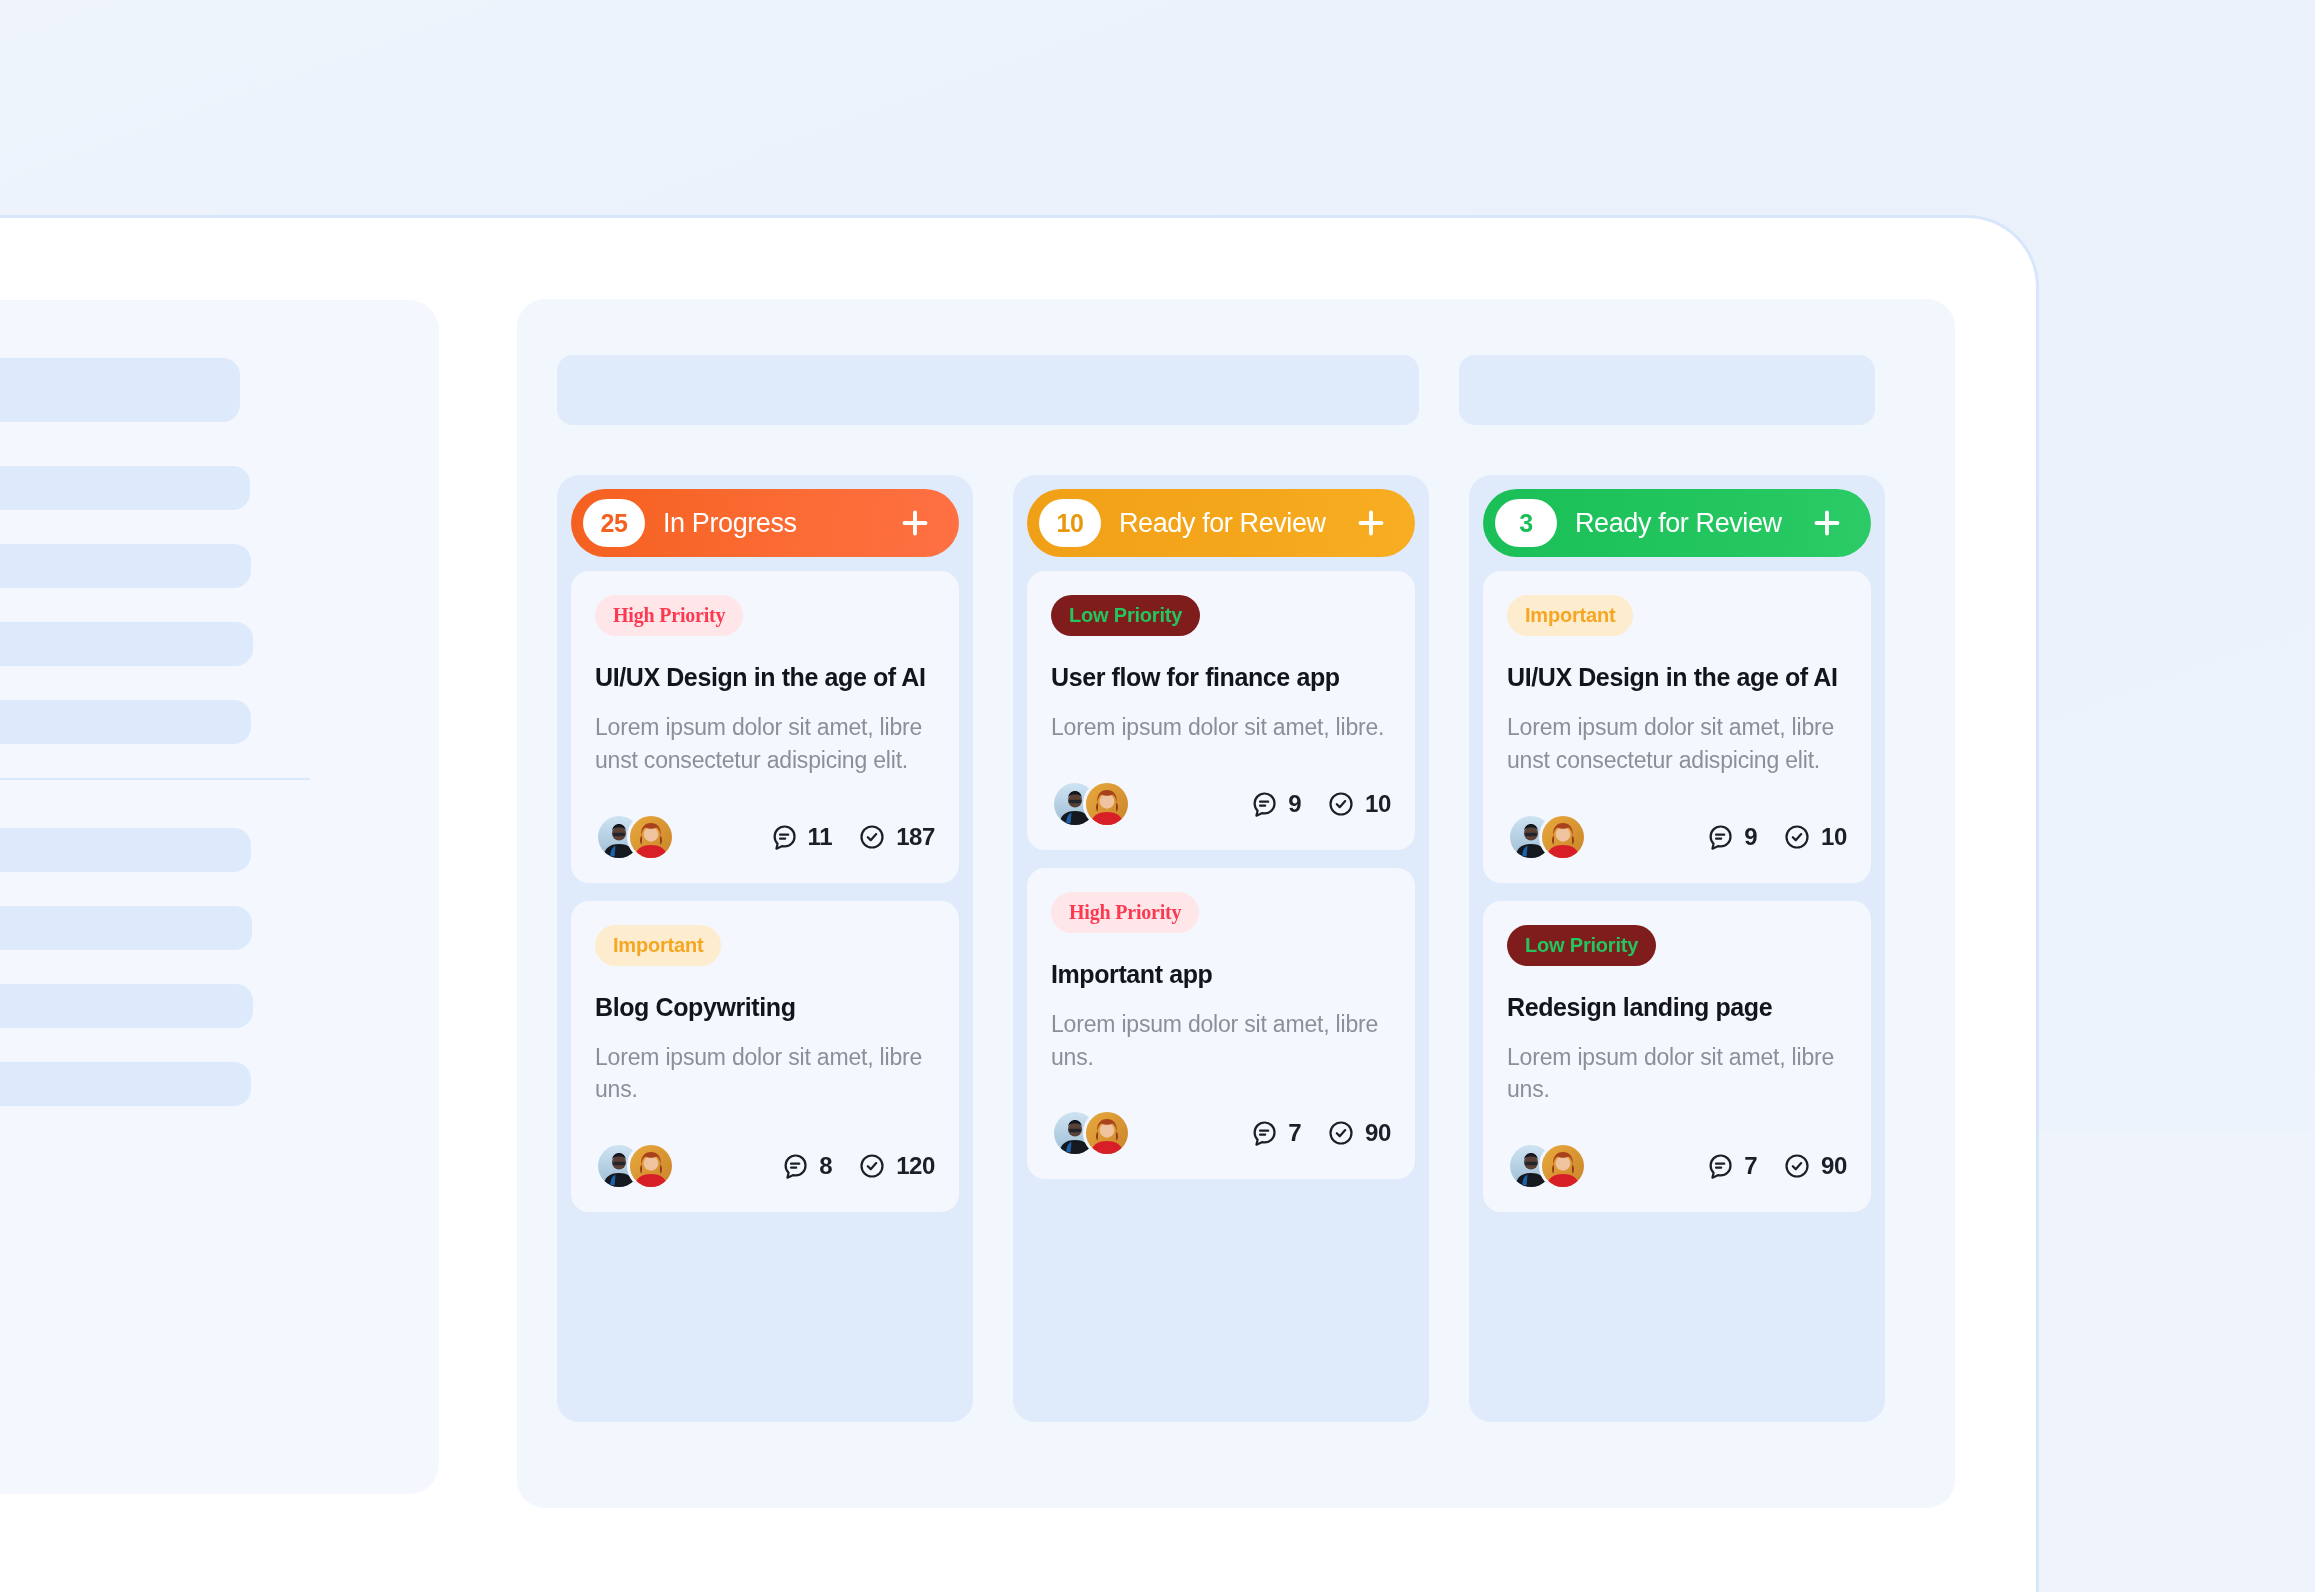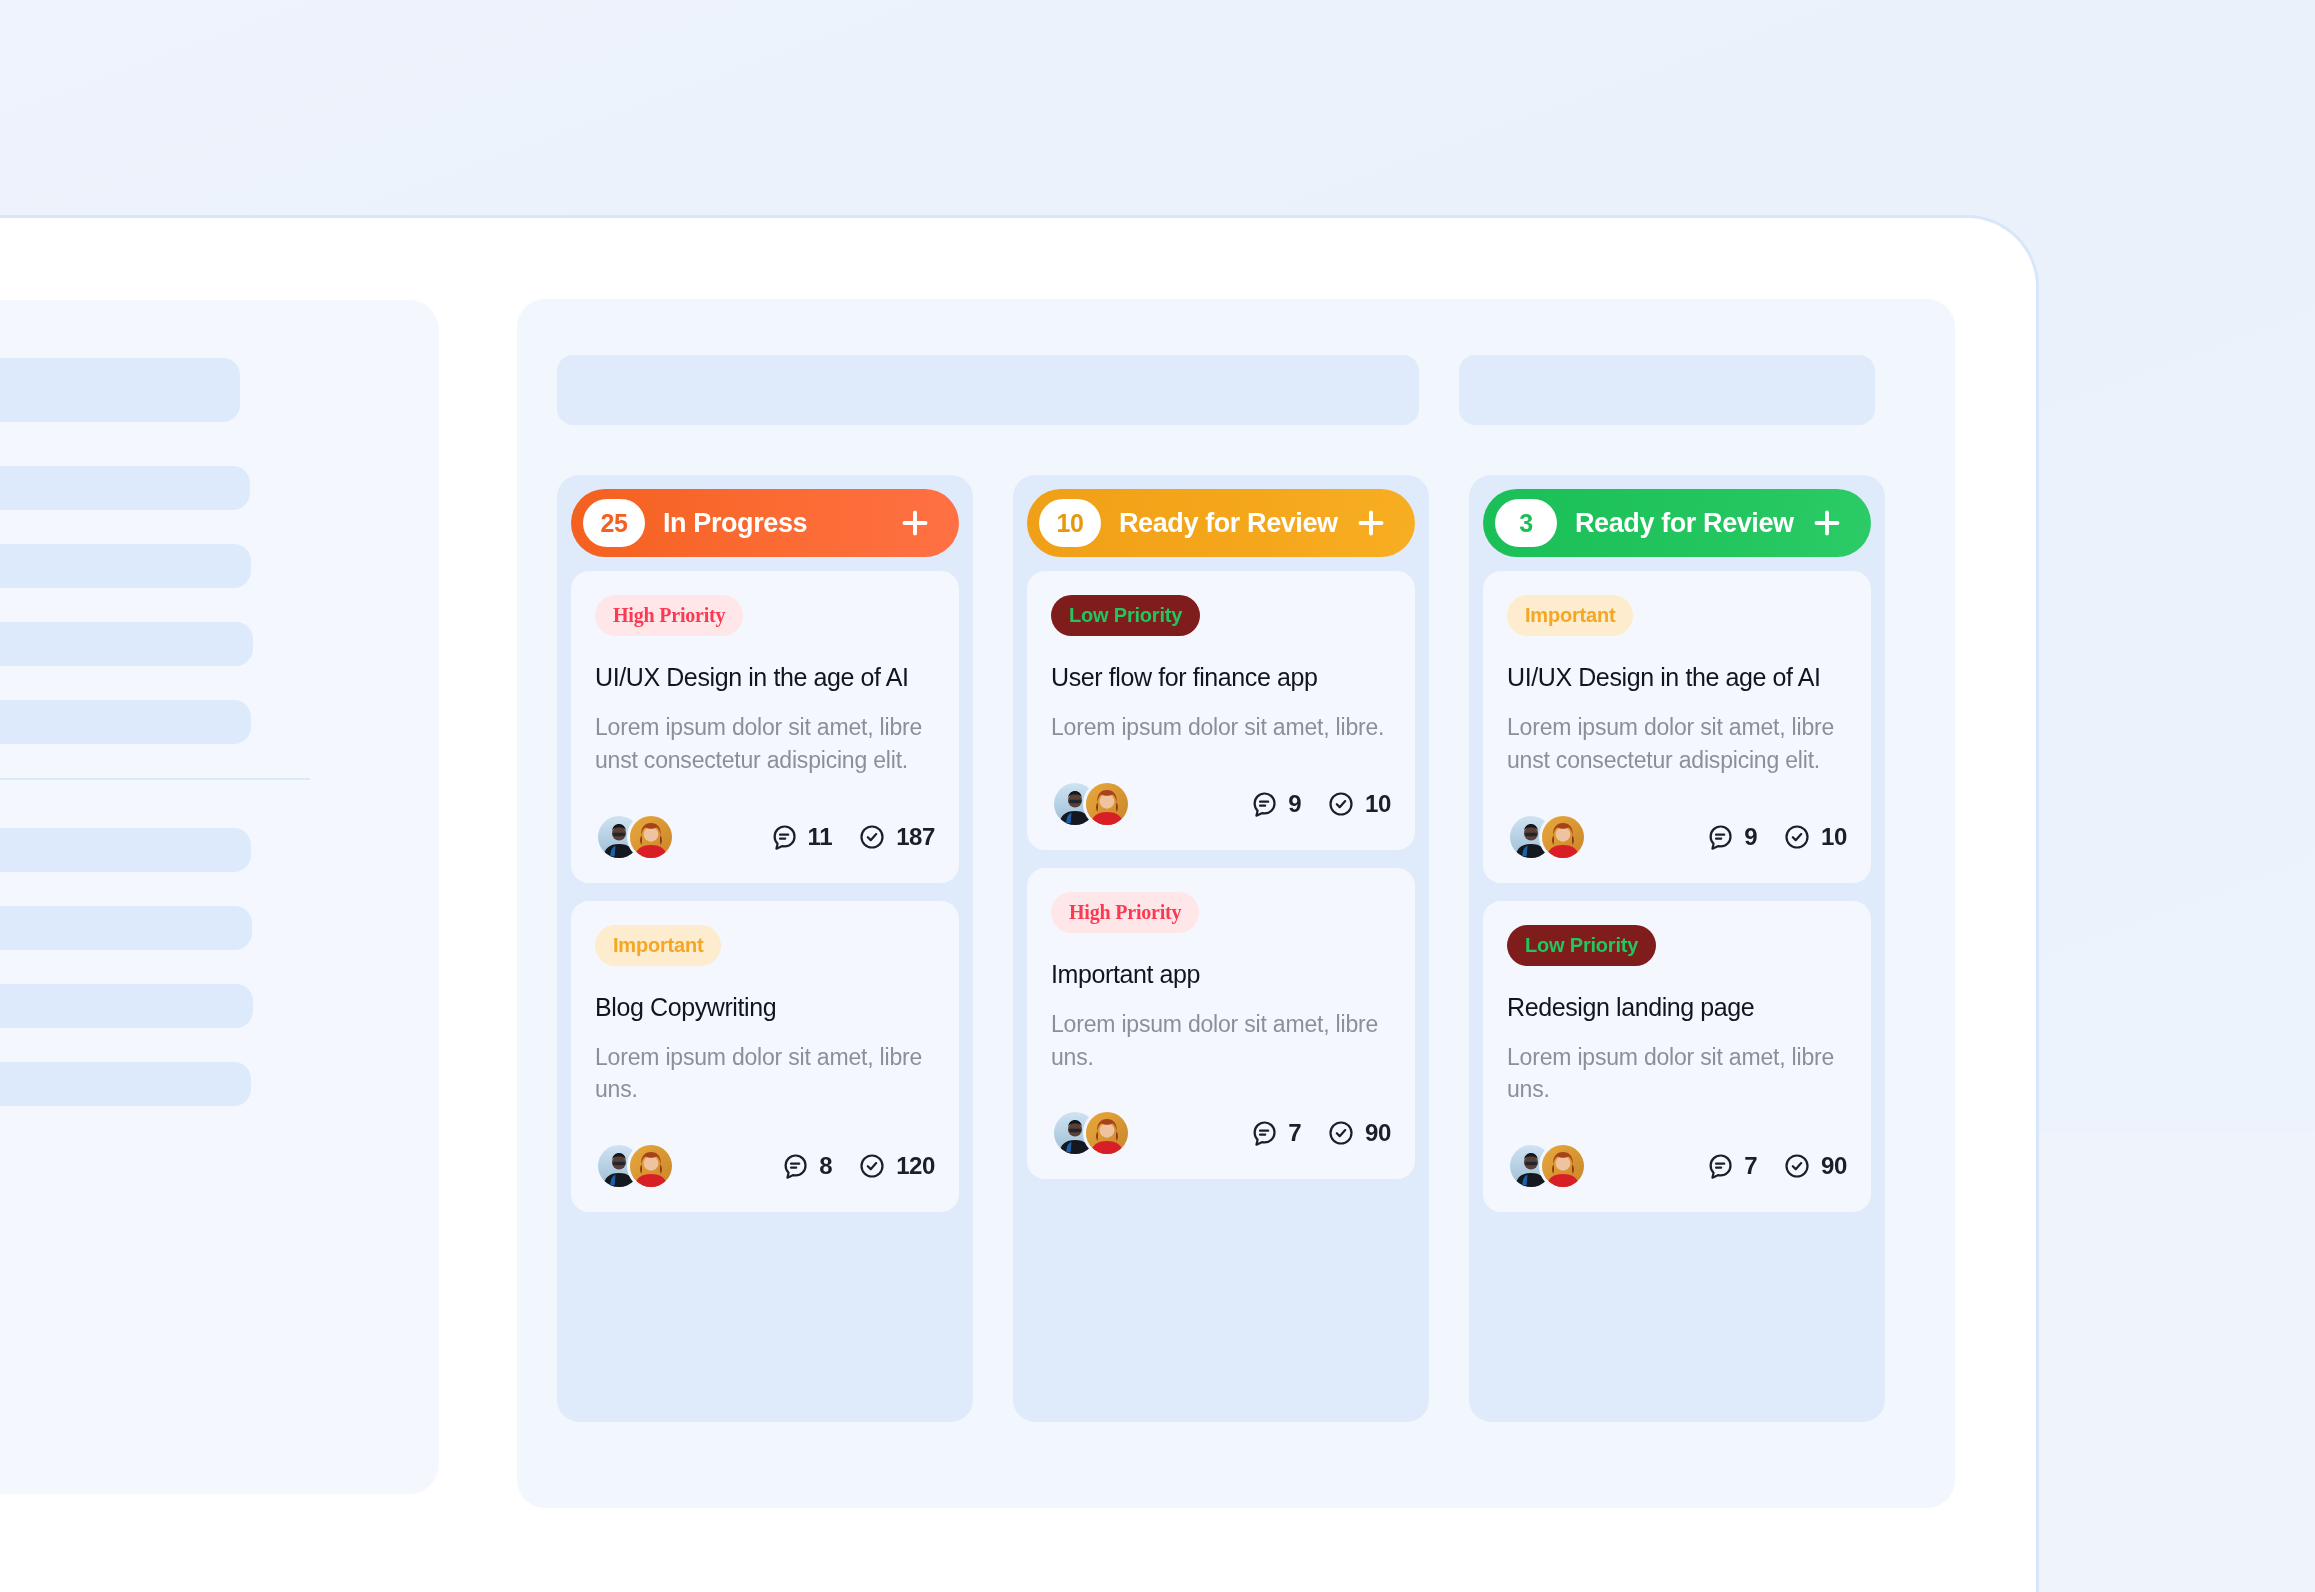--- a/index.html
+++ b/index.html
@@ -114,21 +114,21 @@
   }
   .col-header.inprogress .col-count { color:#f4601f; }
   .col-header.review     .col-count { color:#e8980d; }
   .col-header.done       .col-count { color:#1bbf58; }
 
   .col-title {
     flex:1;
     margin-left:18px;
     color:#ffffff;
     font-size:27px;
-    font-weight:700;
+    font-weight:400;
     letter-spacing:-0.4px;
     white-space:nowrap;
   }
   .col-add { width:36px; height:36px; flex-shrink:0; cursor:pointer; }
 
   
   .card {
     background:#f4f7fd;
     border-radius:18px;
     padding:24px 24px 22px 24px;
@@ -142,21 +142,21 @@
     font-weight:700;
     letter-spacing:-0.2px;
   }
   .badge.high      { background:#ffe6e9; color:#fb3a52;font-family:Liberation Serif, serif; }
   .badge.low       { background:#7f1d1d; color:#22c55e; }
   .badge.important { background:#fdeccd; color:#f5a623; }
 
   .card-title {
     margin-top:26px;
     font-size:25px;
-    font-weight:400;
+    font-weight:700;
     color:#12151c;
     letter-spacing:-0.4px;
     line-height:1.25;
   }
   .card-desc {
     margin-top:18px;
     font-size:23px;
     color:#8b8f99;
     line-height:1.42;
     letter-spacing:-0.2px;

